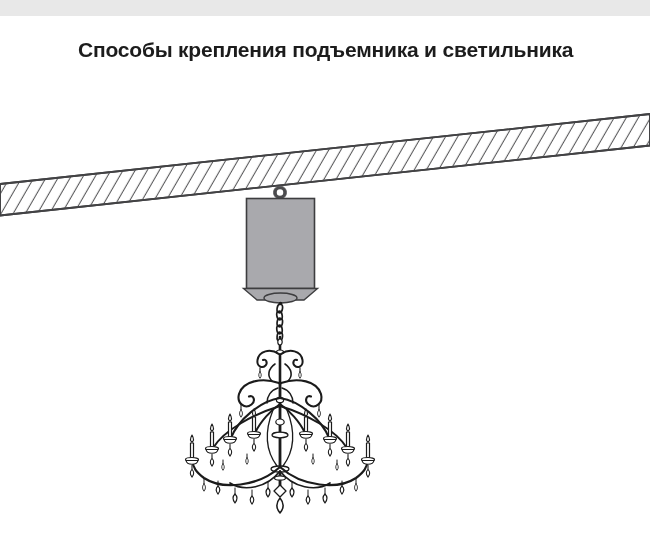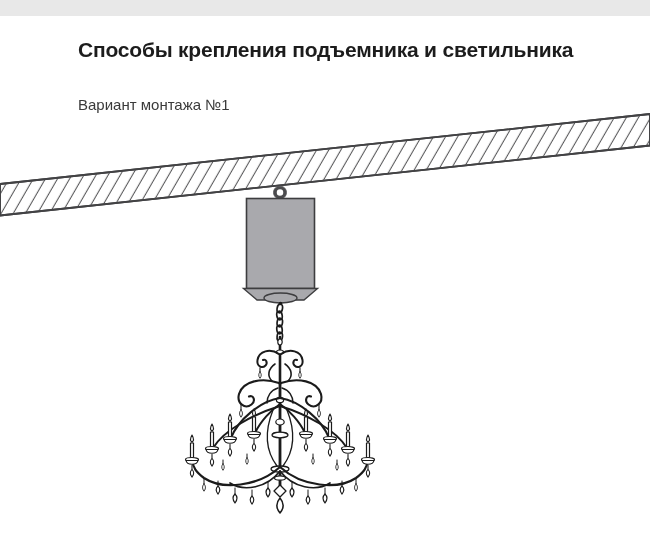--- a/index.html
+++ b/index.html
@@ -41,21 +41,20 @@
   .beam-hatch{stroke:none;}
   .ring-thick{fill:#ffffff;stroke:var(--ring);stroke-width:3.1;}
   .ring-outline{fill:none;stroke:var(--ring);stroke-width:0.9;}
 </style>
 </head>
 <body>
 
 <div class="canvas">
 
   <div class="title">Способы крепления подъемника и светильника</div>
-  <div class="subtitle">Вариант монтажа №1</div>
 
   <svg class="scene" width="650" height="541" viewBox="0 0 650 541">
     <defs>
       <pattern id="hatch" patternUnits="userSpaceOnUse" width="10.5" height="10.5" patternTransform="rotate(30)">
         <line class="hatch-line" x1="5.2" y1="-1" x2="5.2" y2="11.5"></line>
       </pattern>
       <path id="drop" d="M0,0 C2.3,2.2 2.6,5.6 0,9 C-2.6,5.6 -2.3,2.2 0,0 Z" class="f-white" stroke-width="1.2"></path>
       <g id="candle">
         <line class="s-ink" stroke-width="1.1" x1="0" y1="3.5" x2="0" y2="7.5"></line>
         <use href="#drop" transform="translate(0,7.5) scale(0.85)"></use>

